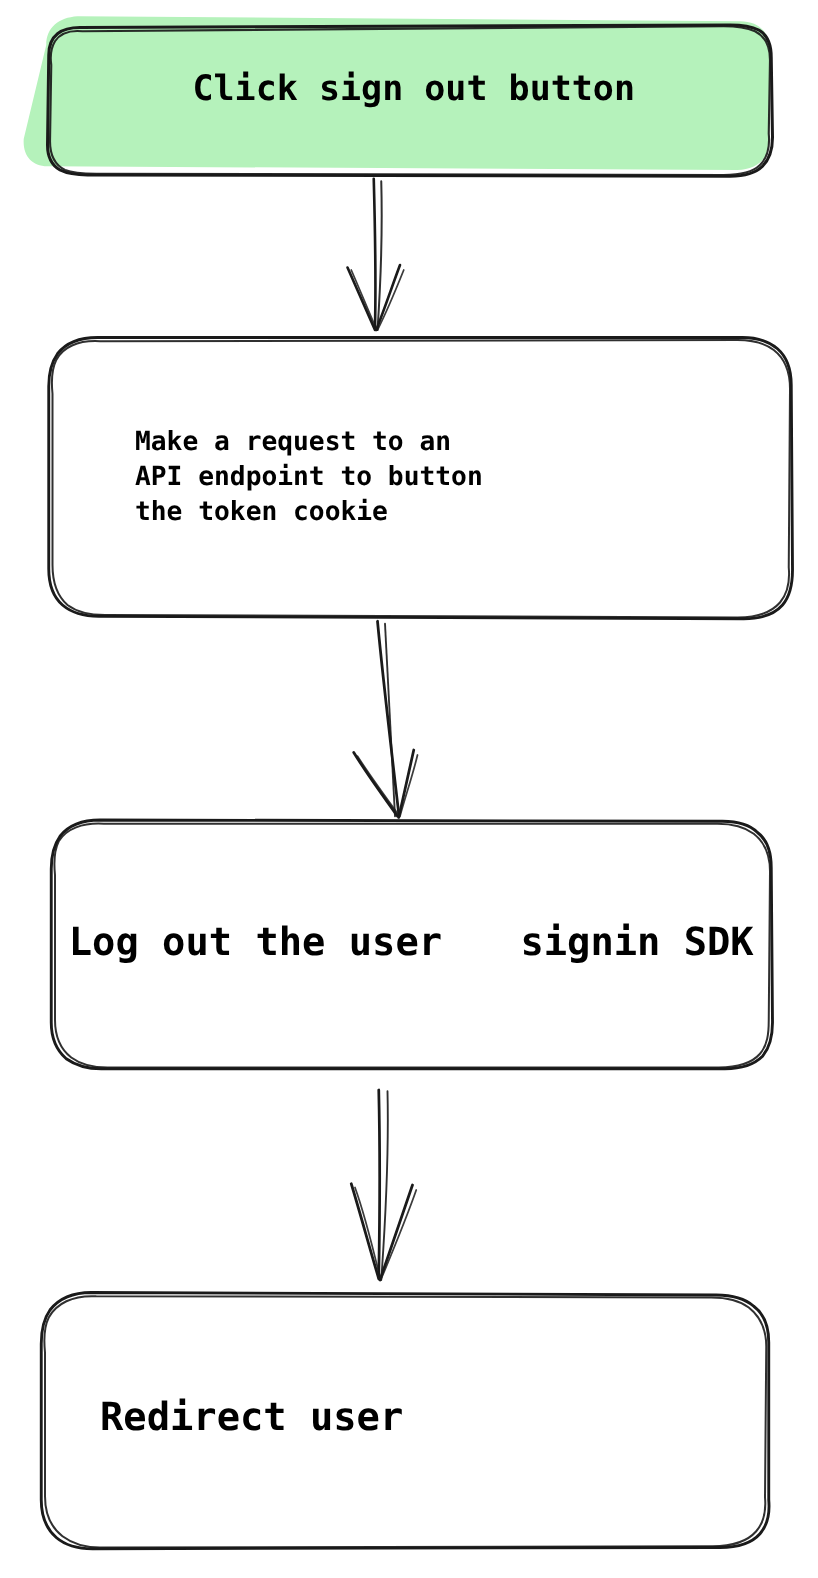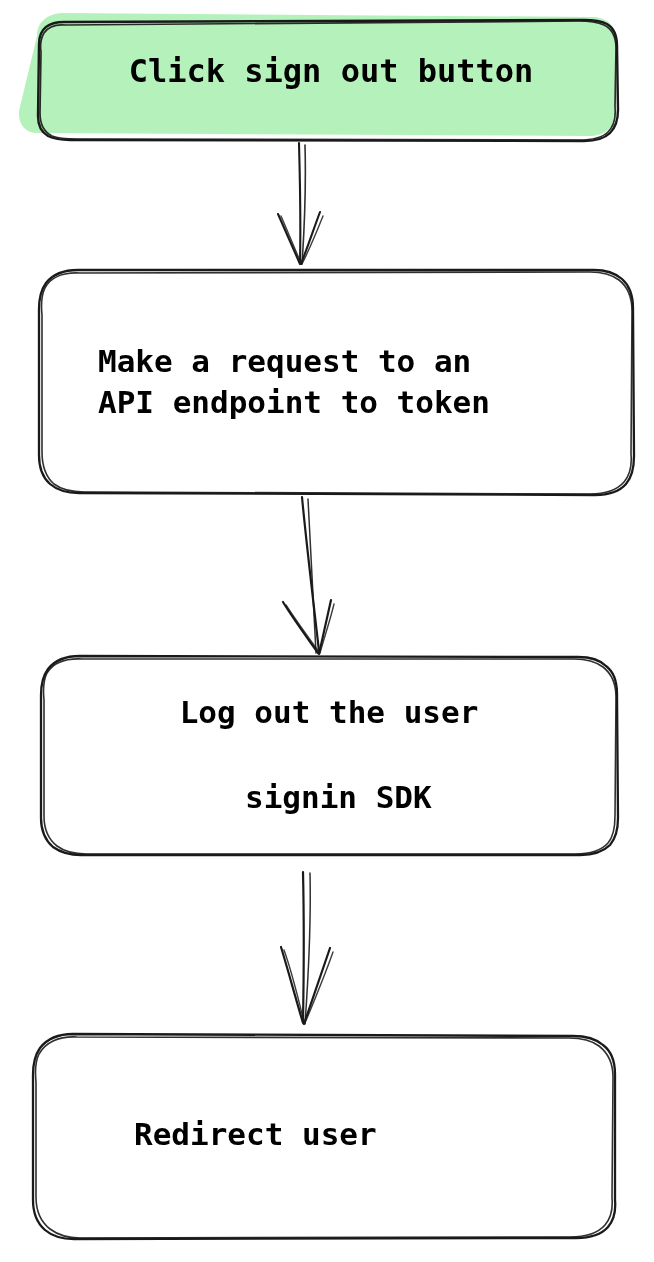--- a/index.html
+++ b/index.html
@@ -38,60 +38,60 @@
   }
   
   #node-text-1 {
     left: 46px;
     top: 12px;
     width: 570px;
     height: 118px;
     display: flex;
     align-items: center;
     justify-content: center;
-    font-size: 32px;
+    font-size: 28px;
   }
   
   #node-text-2 {
-    left: 68px;
+    left: 78px;
     top: 276px;
     width: 560px;
     height: 212px;
     display: flex;
     flex-direction: column;
     align-items: flex-start;
     justify-content: center;
     padding-left: 30px;
     box-sizing: border-box;
-    font-size: 31px;
+    font-size: 21px;
   }
   
   #node-text-3 {
     left: 46px;
     top: 660px;
     width: 566px;
     height: 190px;
     display: flex;
-    flex-direction: column;
+    flex-direction: row;
     align-items: center;
     justify-content: center;
     font-size: 31px;
     gap: 44px;
   }
   
   #node-text-4 {
     left: 38px;
     top: 1036px;
     width: 570px;
     height: 198px;
     display: flex;
     flex-direction: column;
     align-items: flex-start;
     justify-content: center;
-    padding-left: 96px;
+    padding-left: 42px;
     box-sizing: border-box;
     font-size: 31px;
   }
   .line {
     display: block;
   }
 </style>
 </head>
 <body>
 
@@ -266,21 +266,22 @@
                Z" fill="none" stroke="#1a1a1a" stroke-width="1.6" stroke-linecap="round" stroke-linejoin="round" opacity="0.9"></path>
     </g>
   </svg>
 
   <div id="node-text-1" class="node-text">
     <span class="line">Click sign out button</span>
   </div>
 
   <div id="node-text-2" class="node-text">
     <span class="line">Make a request to an</span>
-    <span class="line">API endpoint to token</span>
+    <span class="line">API endpoint to button</span>
+    <span class="line">the token cookie</span>
   </div>
 
   <div id="node-text-3" class="node-text">
     <span class="line">Log out the user</span>
     <span class="line"> signin SDK</span>
   </div>
 
   <div id="node-text-4" class="node-text">
     <span class="line">Redirect user</span>
   </div>

